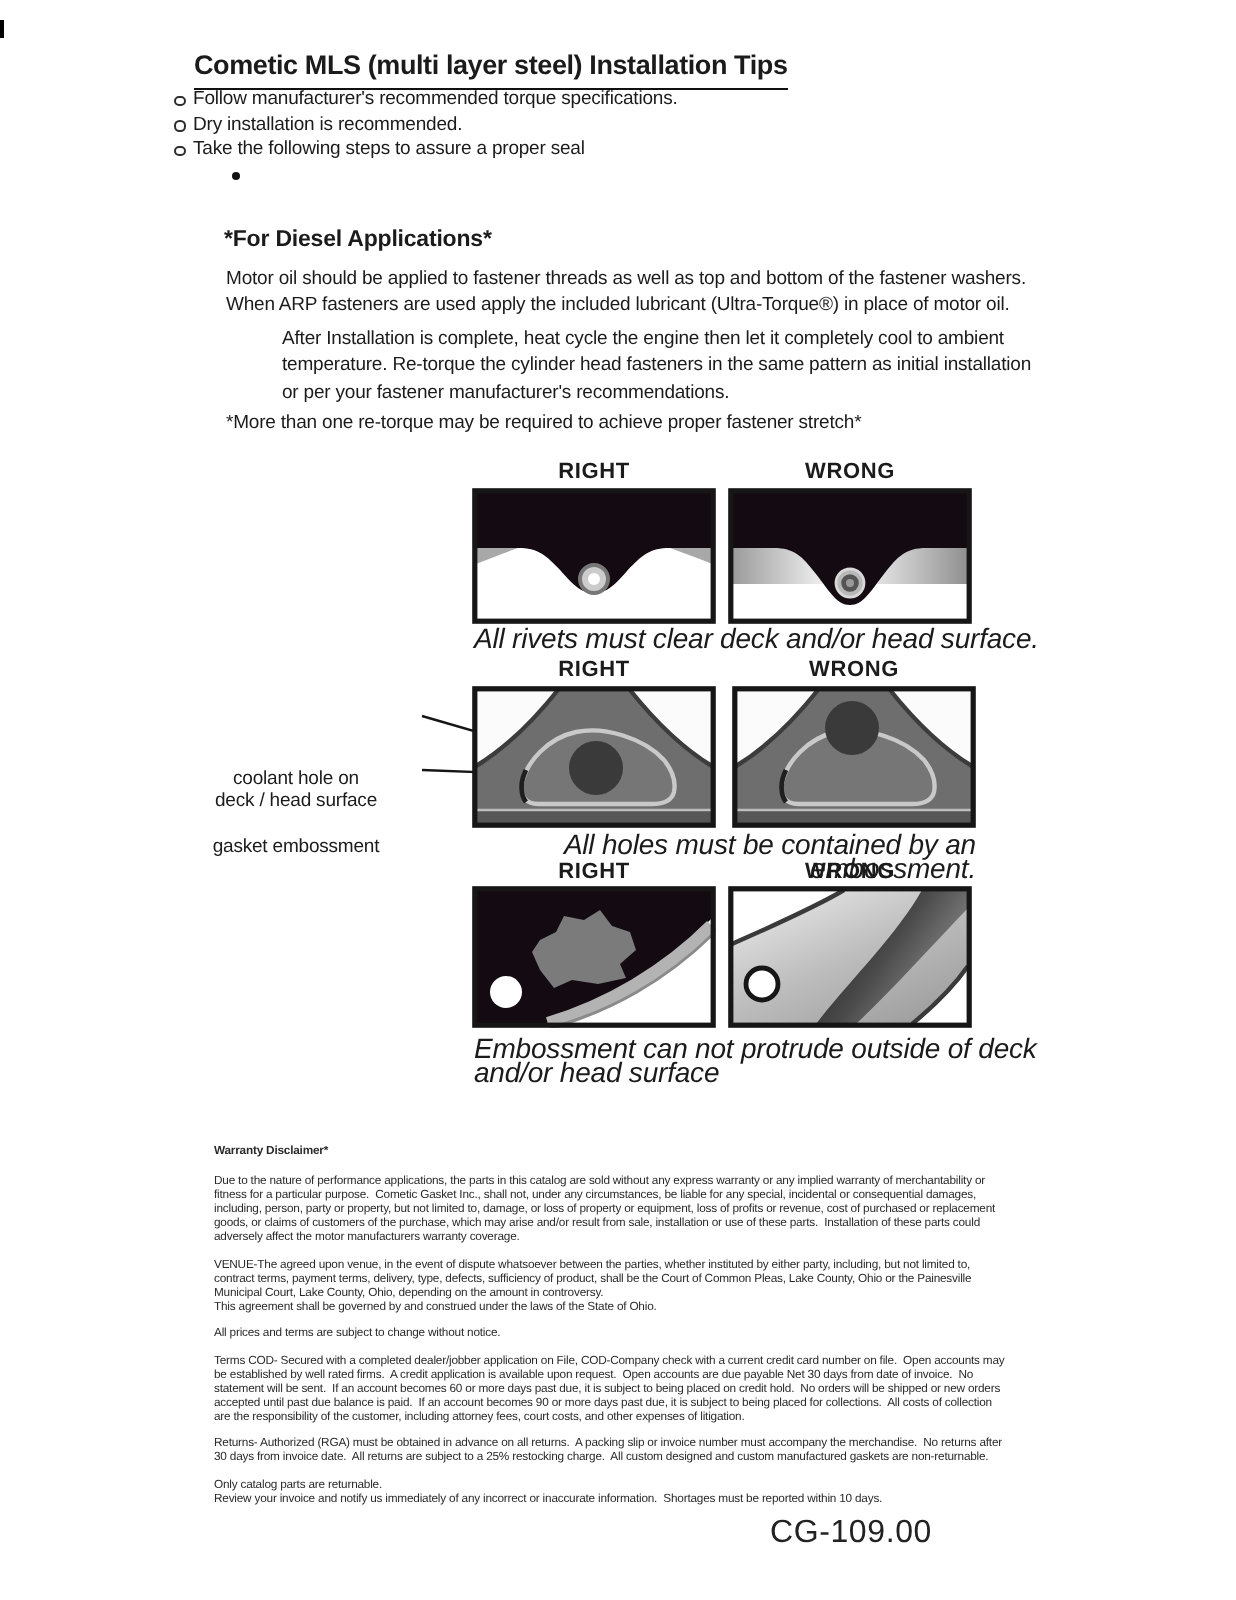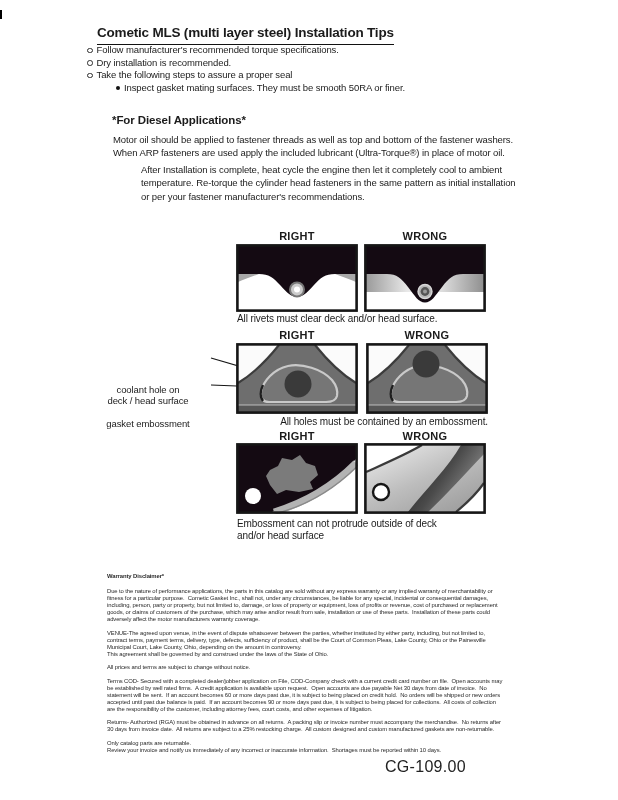--- a/index.html
+++ b/index.html
@@ -14,21 +14,21 @@
   .dot{flex:none;width:4px;height:4px;background:#111;border-radius:50%;margin:4px 4px 0 0;}
   .sub{margin-left:29px;}
   .diesel-h{position:absolute;left:112px;top:114px;font-size:11.5px;font-weight:700;letter-spacing:-0.1px;}
   .para{position:absolute;left:113px;width:430px;font-size:9.5px;line-height:13.4px;
         letter-spacing:-0.1px;white-space:pre-wrap;margin:0;}
   .p1{top:133px;}
   .p2{top:163px;margin-left:28px;}
   .note{top:205px;}
   .dg-label{position:absolute;width:122px;text-align:center;font-size:11px;font-weight:700;letter-spacing:0.3px;}
   .dbox{position:absolute;}
-  .caption{position:absolute;font-size:10px;letter-spacing:-0.1px;line-height:12.3px;white-space:pre-line;}
+  .caption{position:absolute;font-size:14px;letter-spacing:-0.1px;line-height:12.3px;white-space:pre-line;font-style:italic;}
   .c2{width:252px;text-align:right;}
   .side-label{position:absolute;left:85px;width:126px;text-align:center;font-size:9.5px;
               line-height:11.4px;letter-spacing:-0.1px;white-space:pre-line;margin-top:40px;}
   .leader{position:absolute;left:205px;top:350px;}
   .disclaimer{position:absolute;left:107px;top:573px;width:412px;font-size:5.9px;
               line-height:7px;letter-spacing:-0.1px;color:#2a2a2a;}
   .disclaimer p{margin:0 0 6.5px 0;white-space:pre-wrap;}
   .d-head{font-weight:700;margin-bottom:8px;}
   .footer{position:absolute;left:385px;top:758px;font-size:16px;letter-spacing:0.3px;color:#222;}
 </style>
@@ -49,30 +49,30 @@
     <div class="brow">
       <span class="cir"></span>
       <span>Dry installation is recommended.</span>
     </div>
     <div class="brow">
       <span class="cir"></span>
       <span>Take the following steps to assure a proper seal</span>
     </div>
     <div class="brow sub">
       <span class="dot"></span>
-      <span>Inspect gasket mating surfaces.  They must be smooth 50RA or finer.</span>
     </div>
   </div>
 
   <div class="diesel-h">*For Diesel Applications*</div>
   <p class="para p1">Motor oil should be applied to fastener threads as well as top and bottom of the fastener washers.
 When ARP fasteners are used apply the included lubricant (Ultra-Torque®) in place of motor oil.</p>
   <p class="para p2">After Installation is complete, heat cycle the engine then let it completely cool to ambient
 temperature. Re-torque the cylinder head fasteners in the same pattern as initial installation
 or per your fastener manufacturer's recommendations.</p>
+  <p class="para note">*More than one re-torque may be required to achieve proper fastener stretch*</p>
 
   <div class="dg-label" style="left:236px;top:230px;">RIGHT</div>
   <div class="dg-label" style="left:364px;top:230px;">WRONG</div>
 
   <svg class="dbox" style="left:236px;top:244px;" width="122" height="68" viewBox="0 0 122 68">
     <rect x="2" y="2" width="118" height="64" fill="#ffffff"></rect>
     <path d="M2,30 H23 C16,32.5 8,35.5 2,38 Z" fill="#a8a8a8"></path>
     <path d="M120,30 H99 C106,32.5 114,35.5 120,38 Z" fill="#a8a8a8"></path>
     <path d="M2,2 H120 V30 H99 C89,30 85,33.5 77.5,41.5 C70.5,49.5 67,52.5 61,52.5 C55,52.5 51.5,49.5 44.5,41.5 C37,33.5 33,30 23,30 H2 Z" fill="#140a12"></path>
     <circle cx="61" cy="45.5" r="7" fill="#cccccc" stroke="#777777" stroke-width="2"></circle>

